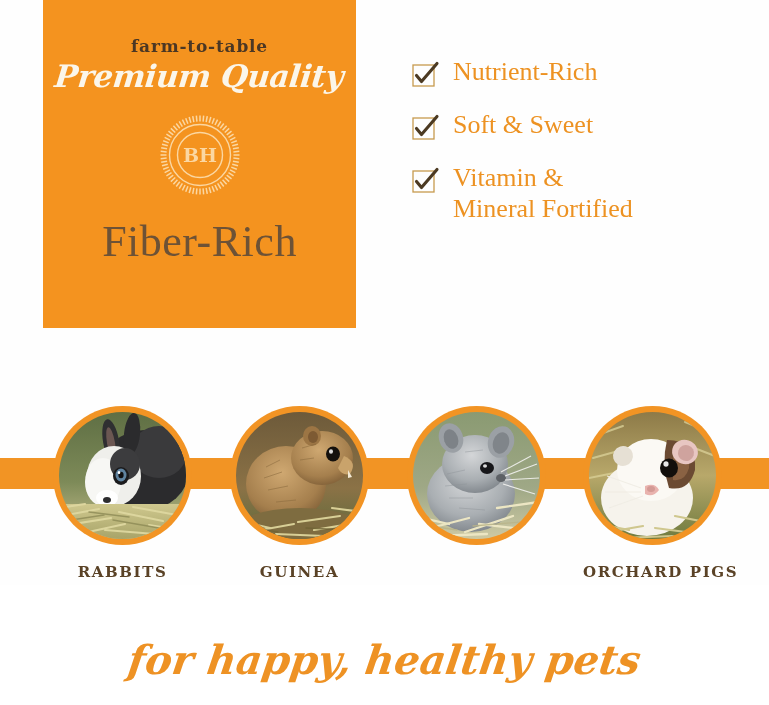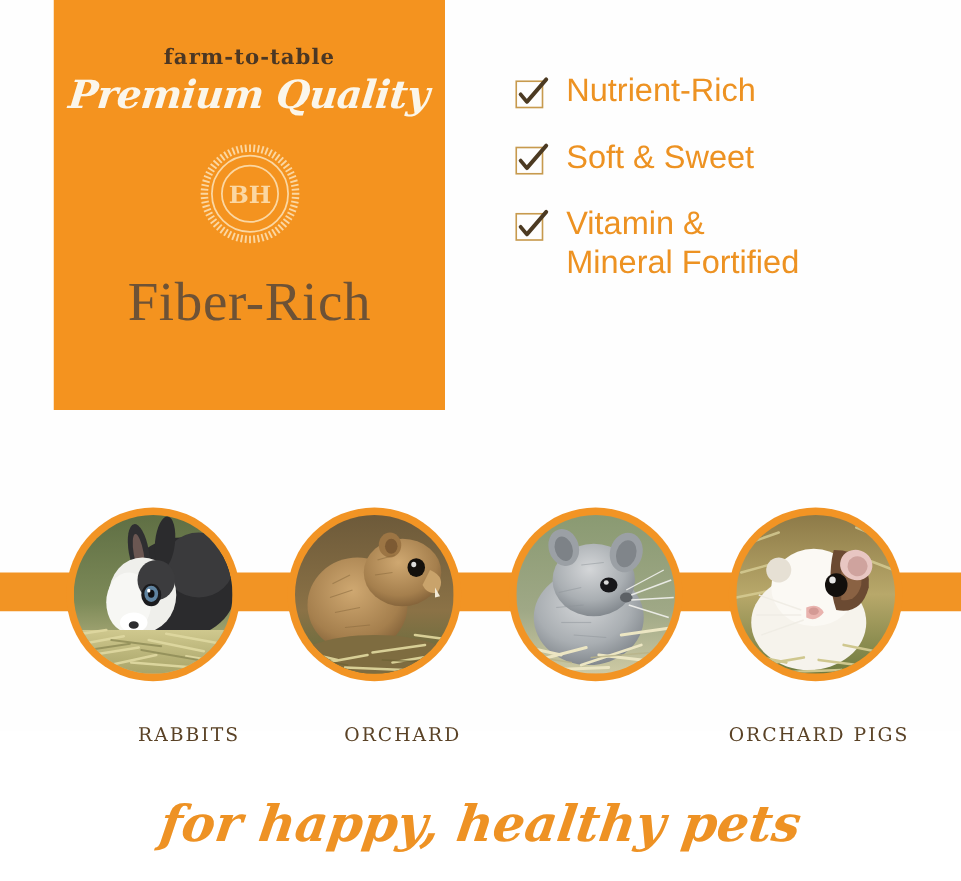--- a/index.html
+++ b/index.html
@@ -71,21 +71,21 @@
   .benefit-row{
     display:flex;align-items:flex-start;
     margin-bottom:22px;
   }
   .benefit-row:last-child{margin-bottom:0;}
   .check-box{
     flex:0 0 auto;width:26px;height:26px;position:relative;margin-top:5px;margin-right:15px;
   }
   .check-box svg{display:block;overflow:visible;}
   .benefit-text{
-    font-family:Liberation Sans, sans-serif;
+    font-family:Liberation Serif, serif;
     font-size:26px;
     line-height:1.18;
     color:#ED9222;
     font-weight:normal;
   }
 
   
   .band{
     position:absolute;left:0;top:458px;width:769px;height:31px;
     background:#F29424;
@@ -104,24 +104,24 @@
     padding:0;box-sizing:border-box;
     position:relative;
     overflow:hidden;
   }
   .pet-photo{
     position:absolute;left:6px;top:6px;width:127px;height:127px;
     border-radius:50%;overflow:hidden;
   }
   .pet-photo svg{display:block;width:127px;height:127px;}
   .pet-label{
-    margin-top:34px;
-    text-align:right;
+    margin-top:18px;
+    text-align:center;
     font-family:"DejaVu Serif", serif;
-    font-weight:normal;
+    font-weight:bold;
     font-size:15px;
     letter-spacing:1.6px;
     color:#5a4226;
     white-space:nowrap;
   }
 
   
   .tagline{
     position:absolute;left:0;top:636px;width:769px;
     text-align:center;
@@ -376,21 +376,21 @@
               <line x1="40" y1="122" x2="88" y2="124"></line>
                 <line x1="96" y1="96" x2="126" y2="100"></line>
             </g>
             <g stroke="#6f6335" stroke-width="1.4" stroke-linecap="round" opacity="0.8">
               <line x1="6" y1="114" x2="42" y2="120"></line>
                 <line x1="70" y1="116" x2="112" y2="118"></line>
             </g>
           </svg>
         </div>
       </div>
-      <div class="pet-label">ORCHARD</div>
+      <div class="pet-label">GUINEA</div>
     </div>
 
     <div class="pet" style="left:407px;">
       <div class="pet-circle">
         <div class="pet-photo">
           <svg viewBox="0 0 127 127" preserveAspectRatio="xMidYMid slice" aria-hidden="true">
             <defs>
               <linearGradient id="cbg" x1="0" y1="0" x2="0" y2="1">
                 <stop offset="0%" stop-color="#8a9a72"></stop>
                   <stop offset="60%" stop-color="#9fa886"></stop>

